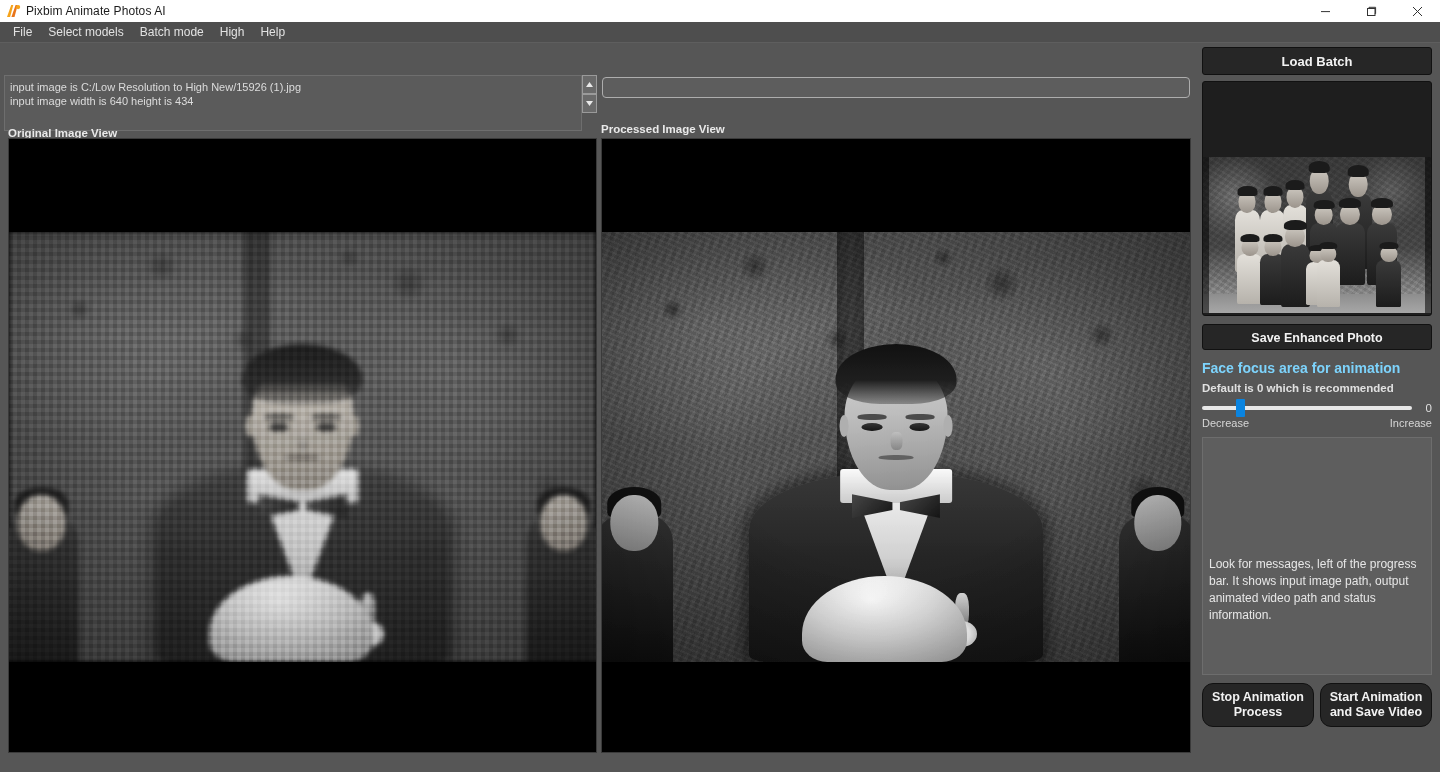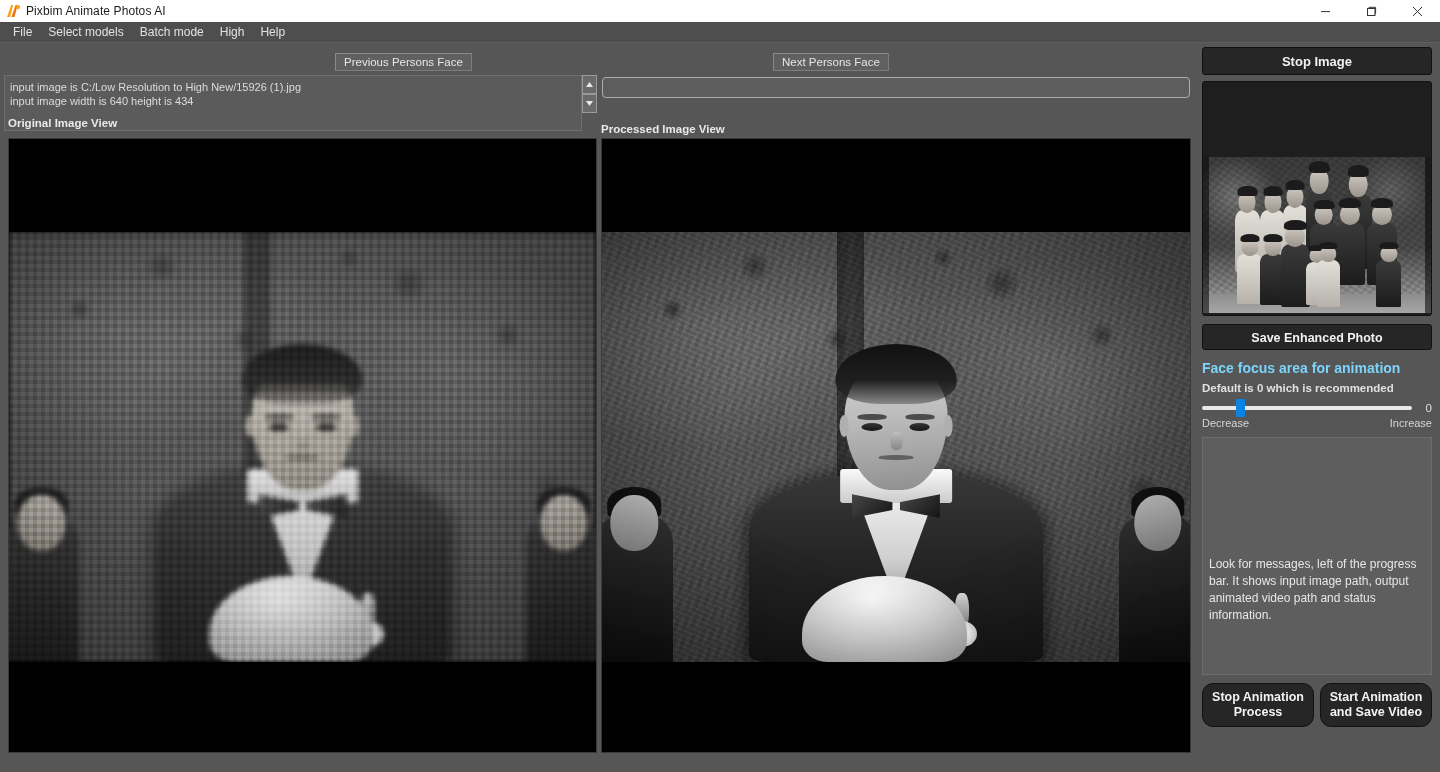--- a/index.html
+++ b/index.html
@@ -135,21 +135,21 @@
   }
 
   
   .viewlabel {
     position: absolute;
     font-size: 11.5px;
     font-weight: bold;
     color: #e9e9e9;
     white-space: nowrap;
   }
-  #label-original { left: 8px; top: 74px; }
+  #label-original { left: 8px; top: 84px; }
   #label-processed { left: 601px; top: 80px; }
 
   
   .pane {
     position: absolute;
     background: #000;
     overflow: hidden;
     border: 1px solid #3a3a3a;
   }
   #pane-original { left: 8px; top: 95px; width: 589px; height: 615px; }
@@ -505,24 +505,20 @@
   <div class="menu-item">Select models</div>
   <div class="menu-item">Batch mode</div>
   <div class="menu-item">High</div>
   <div class="menu-item">Help</div>
 </div>
 
 <div class="app">
 
   <div class="left-region">
 
-    <div class="navrow">
-      <div class="flatbtn" id="prev-face">Previous Persons Face</div>
-      <div class="flatbtn" id="next-face">Next Persons Face</div>
-    </div>
 
     <div class="inforow">
       <div class="infobox">
         <div class="infoline">input image is C:/Low Resolution to High New/15926 (1).jpg</div>
         <div class="infoline">input image width is 640 height is 434</div>
       </div>
       <div class="spinner">
         <div class="spin-btn">
           <span>
             <svg width="9" height="7" viewBox="0 0 9 7">
@@ -617,21 +613,21 @@
         </div>
         <div class="hatblob"></div>
         <div class="ph-vignette"></div>
       </div>
 
     </div>
   </div>
 
   <div class="sidebar">
 
-    <div class="darkbtn" id="load-image">Stop Image</div>
+    <div class="darkbtn" id="load-image">Load Batch</div>
 
     <div class="thumbbox">
       <div class="thumb-photo">
         <div class="tp-bg"></div>
         <div class="thumb-floor"></div>
 
         <div class="grp-person light" style="left:14%;  bottom:26%; width:11%; height:40%;">
             <i></i>
           </div>
         <div class="grp-person light" style="left:25%;  bottom:26%; width:11%; height:40%;">

